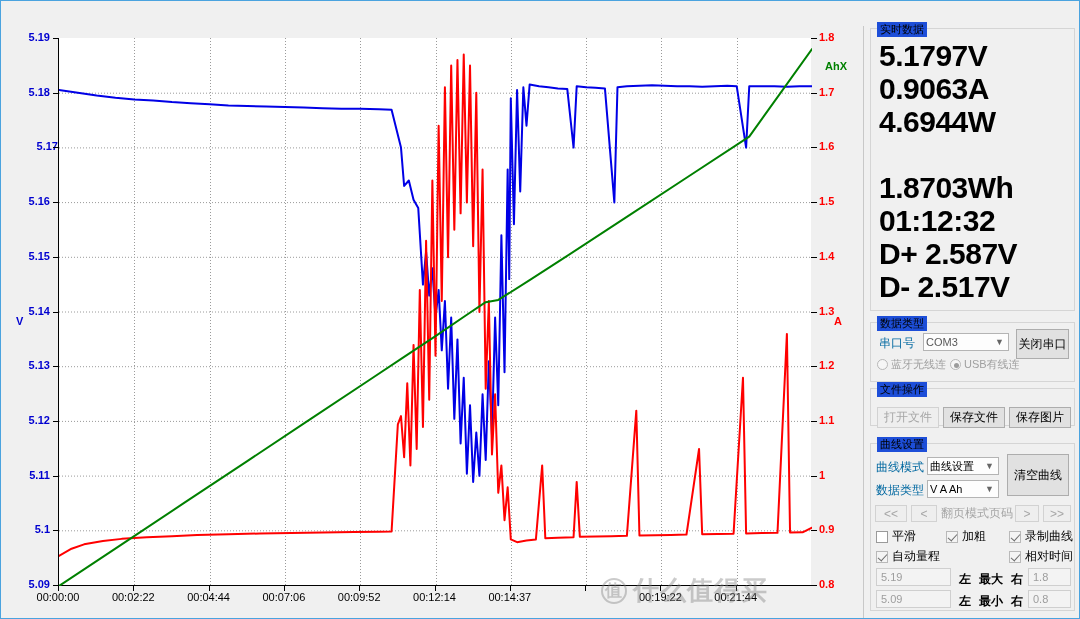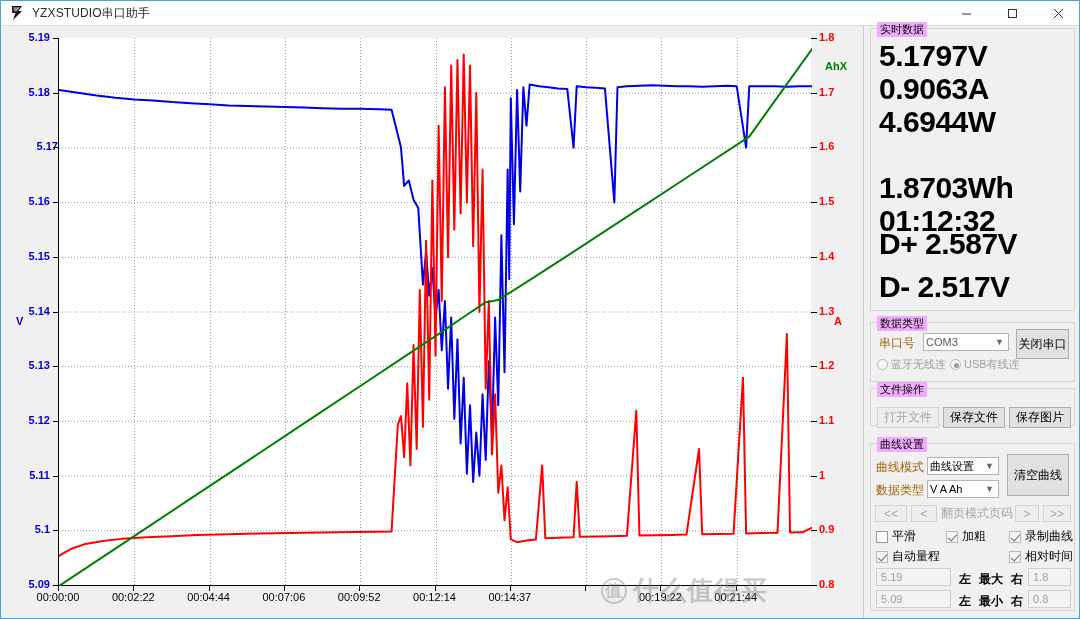--- a/index.html
+++ b/index.html
@@ -71,35 +71,35 @@
     background: #f0f0f0;
     border-left: 1px solid #c8c8c8;
     font-size: 12px;
     color: #000;
   }
   #readout-group {
     position: absolute; left: 6px; top: 2px; width: 205px; height: 283px;
     border: 1px solid #d5d5d5; border-radius: 0;
   }
   .group-title {
-    position: absolute; background: #f0abfc; padding: 0 3px;
+    position: absolute; background: #1d4ed8; padding: 0 3px;
     font-size: 11px; color: #000; top: -7px; left: 6px;
   }
   .readout {
     position: absolute; left: 8px;
     font-family: "Liberation Sans", sans-serif;
     font-size: 30px; font-weight: bold; color: #000;
     letter-spacing: -0.5px; line-height: 30px; white-space: nowrap;
   }
   
   #serial-group {
     position: absolute; left: 6px; top: 296px; width: 205px; height: 60px;
     border: 1px solid #d5d5d5;
   }
-  .lbl { position: absolute; font-size: 12px; color: #a16207; white-space: nowrap; }
+  .lbl { position: absolute; font-size: 12px; color: #0369a1; white-space: nowrap; }
   select, .fakeselect {
     position: absolute; font-family: "Liberation Sans", sans-serif;
     font-size: 11px; background: #fdfdfd; border: 1px solid #b4b4b4;
     color: #5a5a5a; padding: 0 2px; height: 18px;
   }
   .fakeselect {
     display: flex; align-items: center;
   }
   .fakeselect .caret {
     margin-left: auto; color: #666; font-size: 9px; padding-right: 2px;
@@ -165,47 +165,20 @@
     border: 2px solid rgba(130,130,130,0.42);
     display: flex; align-items: center; justify-content: center;
     font-size: 17px; margin-right: 6px;
   }
 </style>
 </head>
 <body>
 
 <div id="app">
 
-  <div id="titlebar">
-    <div id="app-icon">
-      <svg width="16" height="16" viewBox="0 0 16 16">
-        <path d="M3 1 L13 1 L9.5 6 L13 6 L4 15 L6.5 8 L3.2 8 Z" fill="#111"></path>
-        <path d="M4.2 2.2 L11 2.2 L8.2 6.2 L5.2 6.2 Z" fill="#fff" opacity="0.55"></path>
-      </svg>
-    </div>
-    <div id="title-text">YZXSTUDIO串口助手</div>
-    <div id="winbtns">
-      <div class="winbtn">
-        <svg width="11" height="11" viewBox="0 0 11 11">
-            <line x1="1" y1="6" x2="10" y2="6" stroke="#333" stroke-width="1"></line>
-          </svg>
-      </div>
-      <div class="winbtn">
-        <svg width="11" height="11" viewBox="0 0 11 11">
-            <rect x="1.5" y="1.5" width="8" height="8" fill="none" stroke="#333" stroke-width="1"></rect>
-          </svg>
-      </div>
-      <div class="winbtn">
-        <svg width="11" height="11" viewBox="0 0 11 11">
-            <line x1="1" y1="1" x2="10" y2="10" stroke="#333" stroke-width="1"></line>
-            <line x1="10" y1="1" x2="1" y2="10" stroke="#333" stroke-width="1"></line>
-          </svg>
-      </div>
-    </div>
-  </div>
 
   <div id="chart-wrap">
     <div id="plot">
       <svg id="plot-svg" width="753" height="548">
           <line x1="0" y1="55.2" x2="753" y2="55.2" stroke="#9a9a9a" stroke-width="1" stroke-dasharray="1,2"></line>
           <line x1="0" y1="109.9" x2="753" y2="109.9" stroke="#9a9a9a" stroke-width="1" stroke-dasharray="1,2"></line>
           <line x1="0" y1="164.6" x2="753" y2="164.6" stroke="#9a9a9a" stroke-width="1" stroke-dasharray="1,2"></line>
           <line x1="0" y1="219.3" x2="753" y2="219.3" stroke="#9a9a9a" stroke-width="1" stroke-dasharray="1,2"></line>
           <line x1="0" y1="274" x2="753" y2="274" stroke="#9a9a9a" stroke-width="1" stroke-dasharray="1,2"></line>
           <line x1="0" y1="328.7" x2="753" y2="328.7" stroke="#9a9a9a" stroke-width="1" stroke-dasharray="1,2"></line>
@@ -299,21 +272,21 @@
 
   <div id="panel">
 
     <div id="readout-group">
       <div class="group-title">实时数据</div>
       <div class="readout" style="top:12px">5.1797V</div>
       <div class="readout" style="top:45px">0.9063A</div>
       <div class="readout" style="top:78px">4.6944W</div>
       <div class="readout" style="top:144px">1.8703Wh</div>
       <div class="readout" style="top:177px">01:12:32</div>
-      <div class="readout" style="top:200px">D+  2.587V</div>
+      <div class="readout" style="top:210px">D+  2.587V</div>
       <div class="readout" style="top:243px">D-  2.517V</div>
     </div>
 
     <div id="serial-group">
       <div class="group-title">数据类型</div>
       <div class="lbl" style="left:8px; top:12px;">串口号</div>
       <div class="fakeselect" style="left:52px; top:10px; width:86px;">
         <span>COM3</span>
         <span class="caret">▼</span>
       </div>

